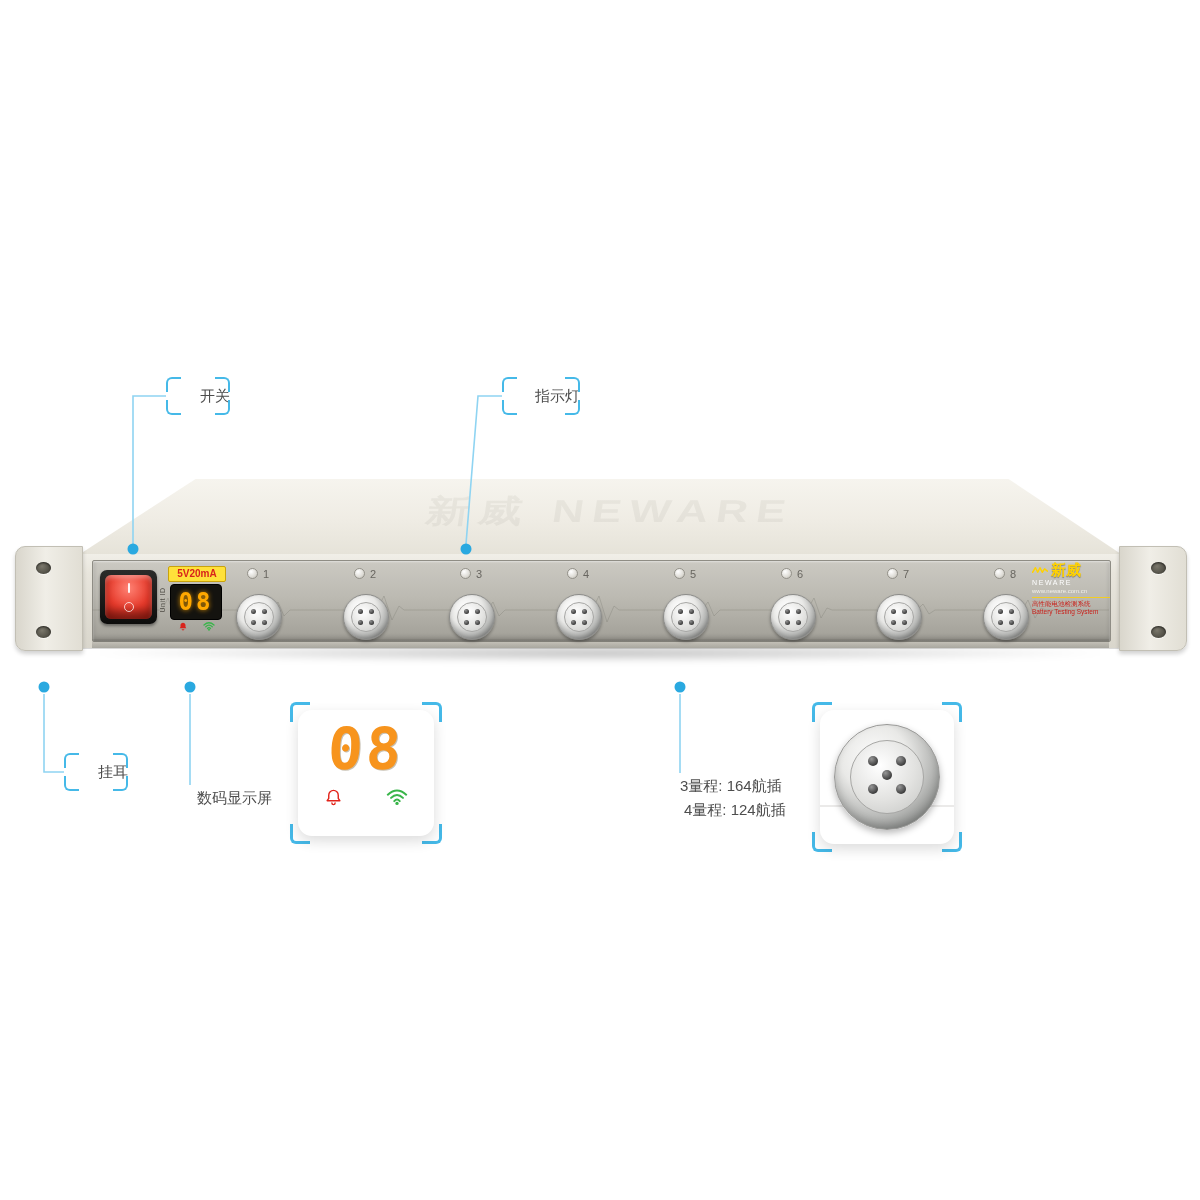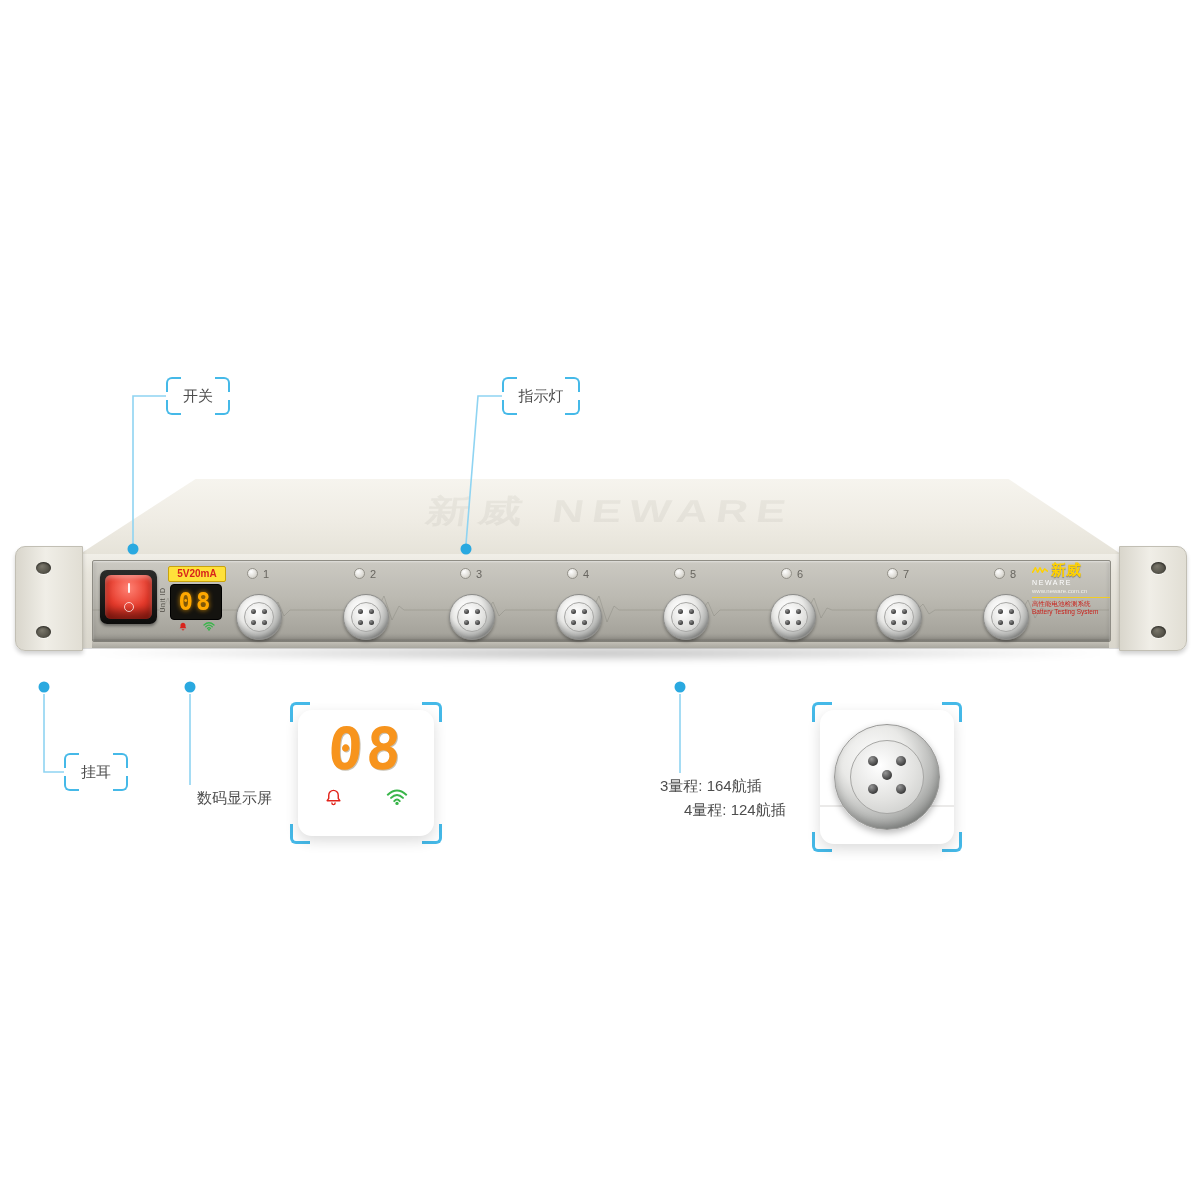--- a/index.html
+++ b/index.html
@@ -71,21 +71,21 @@
   .brand{left:1032px;top:561px;width:78px;line-height:1.15;}
   .brand-row{display:flex;align-items:center;gap:3px;}
   .brand-cn{font-size:15px;font-weight:bold;color:#ffd200;text-shadow:0 1px 1px rgba(0,0,0,.35);}
   .brand-en{font-size:7px;color:#ffffff;letter-spacing:1.6px;margin-top:1px;}
   .brand-url{font-size:6px;color:#f2f0ea;margin-top:1px;}
   .brand-div{height:1px;background:rgba(255,210,0,.8);margin:2px 0;}
   .brand-tag{font-size:6.5px;color:#c9201a;white-space:nowrap;}
 
   
   .lines-svg{left:0;top:0;width:1200px;height:1200px;pointer-events:none;}
-  .frame{position:absolute;display:flex;align-items:center;justify-content:center;font-size:15px;color:#4d4d4d;}
+  .frame{position:absolute;display:flex;align-items:center;justify-content:flex-end;font-size:15px;color:#4d4d4d;}
   .corner{position:absolute;width:13px;height:13px;border:2.5px solid #45b9e8;}
   .frame-lg .corner{width:17px;height:17px;border-width:3px;}
   .corner.tl{left:0;top:0;border-right:none;border-bottom:none;border-top-left-radius:6px;}
   .corner.tr{right:0;top:0;border-left:none;border-bottom:none;border-top-right-radius:6px;}
   .corner.bl{left:0;bottom:0;border-right:none;border-top:none;border-bottom-left-radius:6px;}
   .corner.br{right:0;bottom:0;border-left:none;border-top:none;border-bottom-right-radius:6px;}
   .callout-text{position:absolute;font-size:15px;color:#4d4d4d;white-space:nowrap;}
 
   
   .mag-card{position:absolute;inset:8px;background:#ffffff;border-radius:14px;
@@ -288,21 +288,21 @@
     <span>指示灯</span>
   </div>
   <div class="frame" style="left:64px;top:753px;width:64px;height:38px">
     <i class="corner tl"></i>
       <i class="corner tr"></i>
       <i class="corner bl"></i>
       <i class="corner br"></i>
     <span>挂耳</span>
   </div>
   <div class="callout-text" style="left:197px;top:789px">数码显示屏</div>
-  <div class="callout-text" style="left:660px;top:777px">3量程: 164航插</div>
+  <div class="callout-text" style="left:680px;top:777px">3量程: 164航插</div>
   <div class="callout-text" style="left:684px;top:801px">4量程: 124航插</div>
 
   <div class="frame frame-lg" style="left:290px;top:702px;width:152px;height:142px">
     <i class="corner tl"></i>
       <i class="corner tr"></i>
       <i class="corner bl"></i>
       <i class="corner br"></i>
     <div class="mag-card">
       <div class="mag-digits">08</div>
       <div class="mag-icons">

